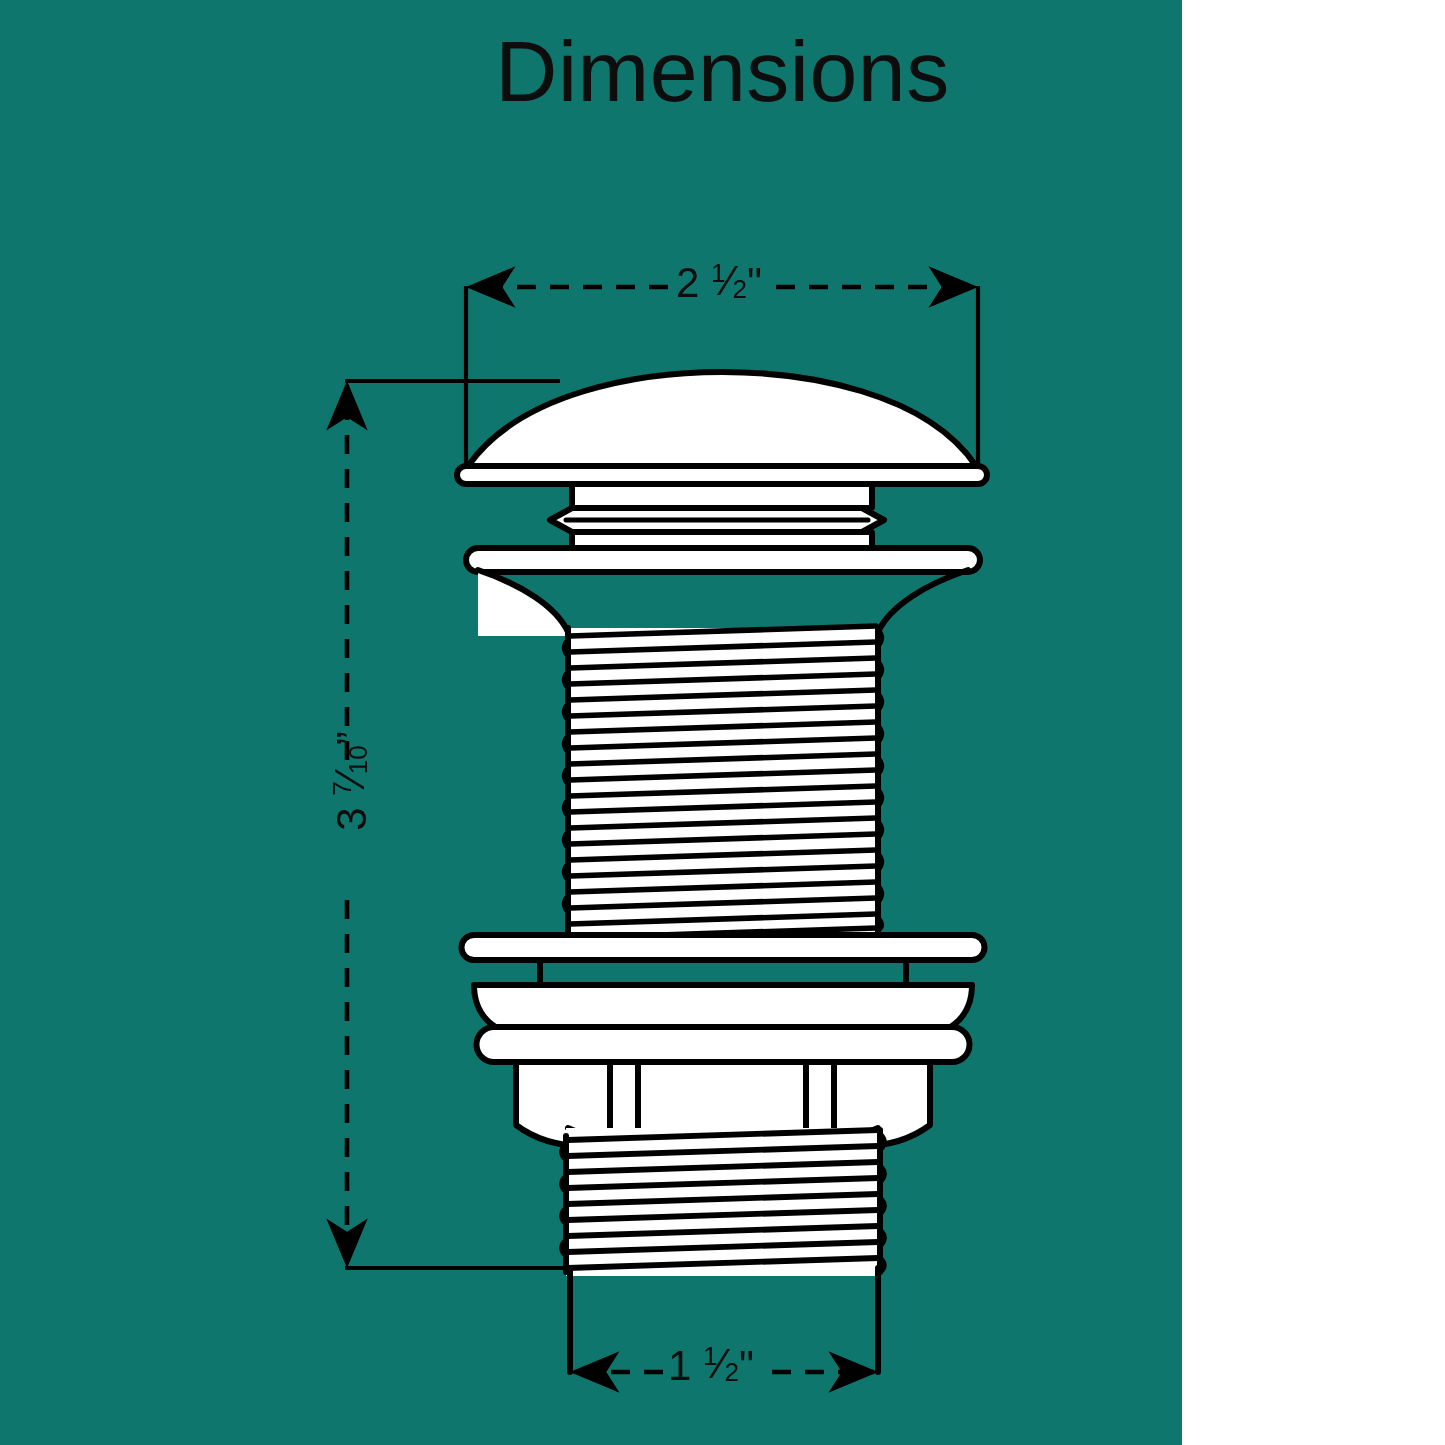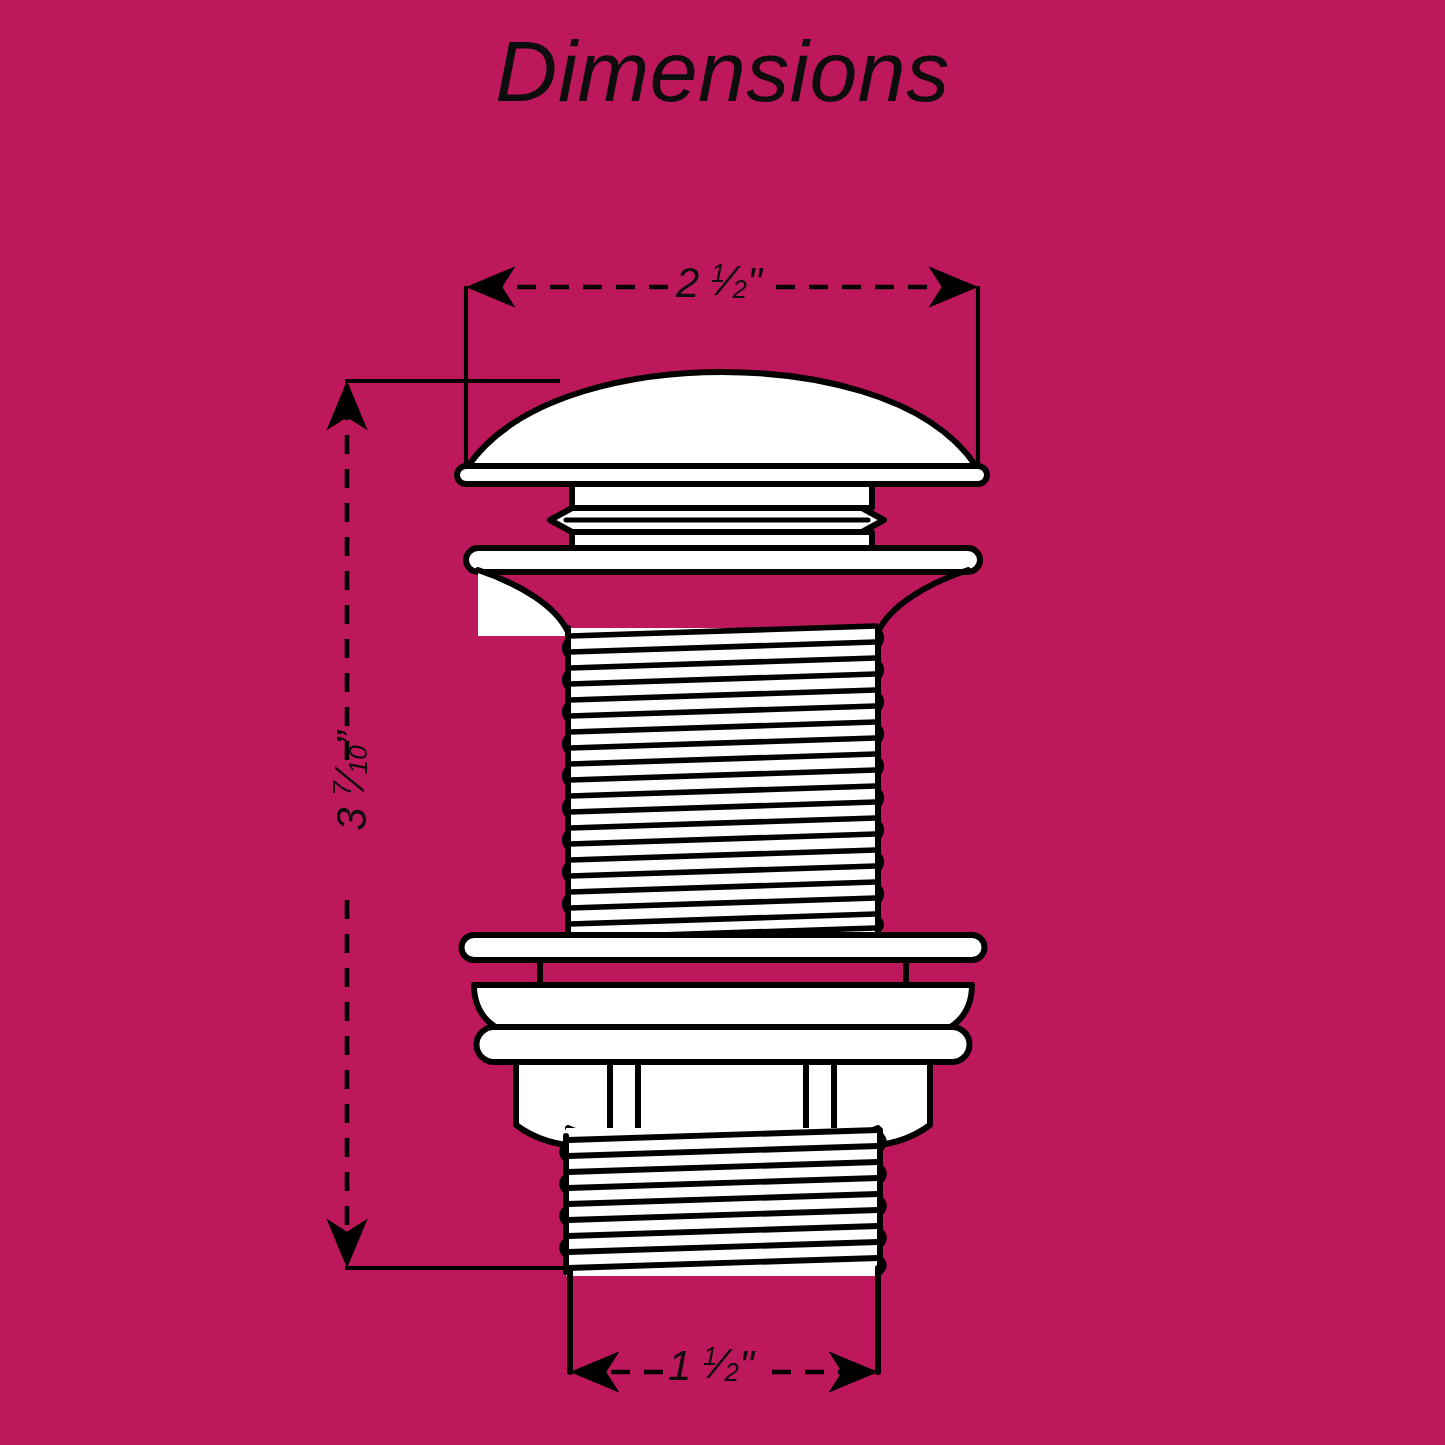--- a/index.html
+++ b/index.html
@@ -8,24 +8,23 @@
     background: #ffffff;
   }
   body {
     width: 1445px;
     height: 1445px;
     font-family: "Liberation Sans", sans-serif;
     overflow: hidden;
   }
   #page {
     position: relative;
-    width: 1445px;
+    width: 1182px;
     height: 1445px;
-    background: #be185d;
-    font-style: italic;
+    background: #0f766e;
   }
   #title {
     position: absolute;
     left: 0;
     top: 28px;
     width: 1445px;
     text-align: center;
     font-family: "Liberation Sans", sans-serif;
     font-size: 86px;
     font-weight: 400;

